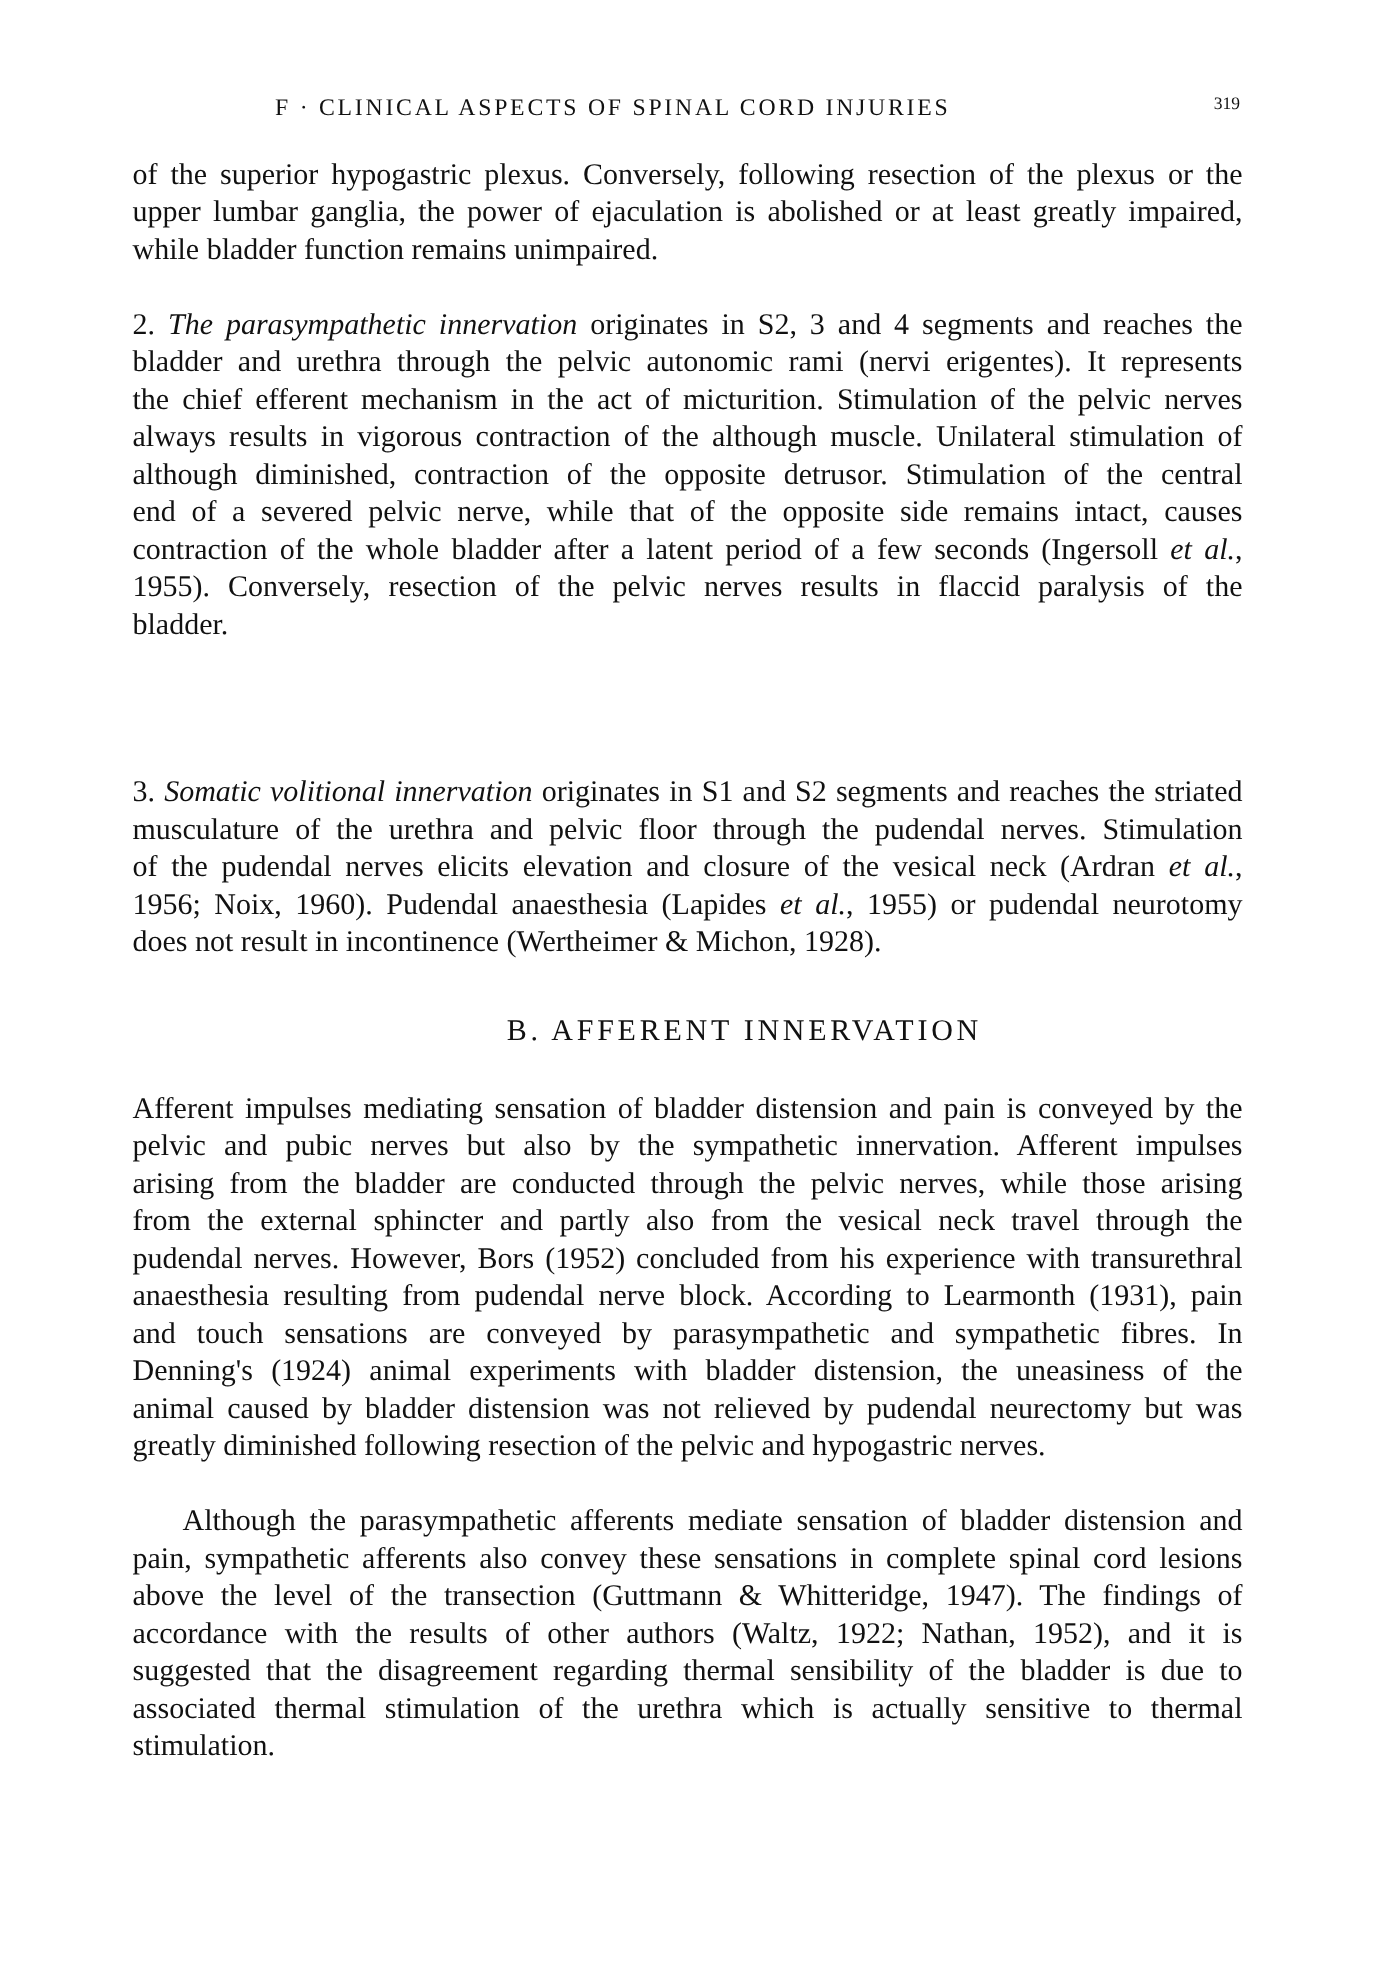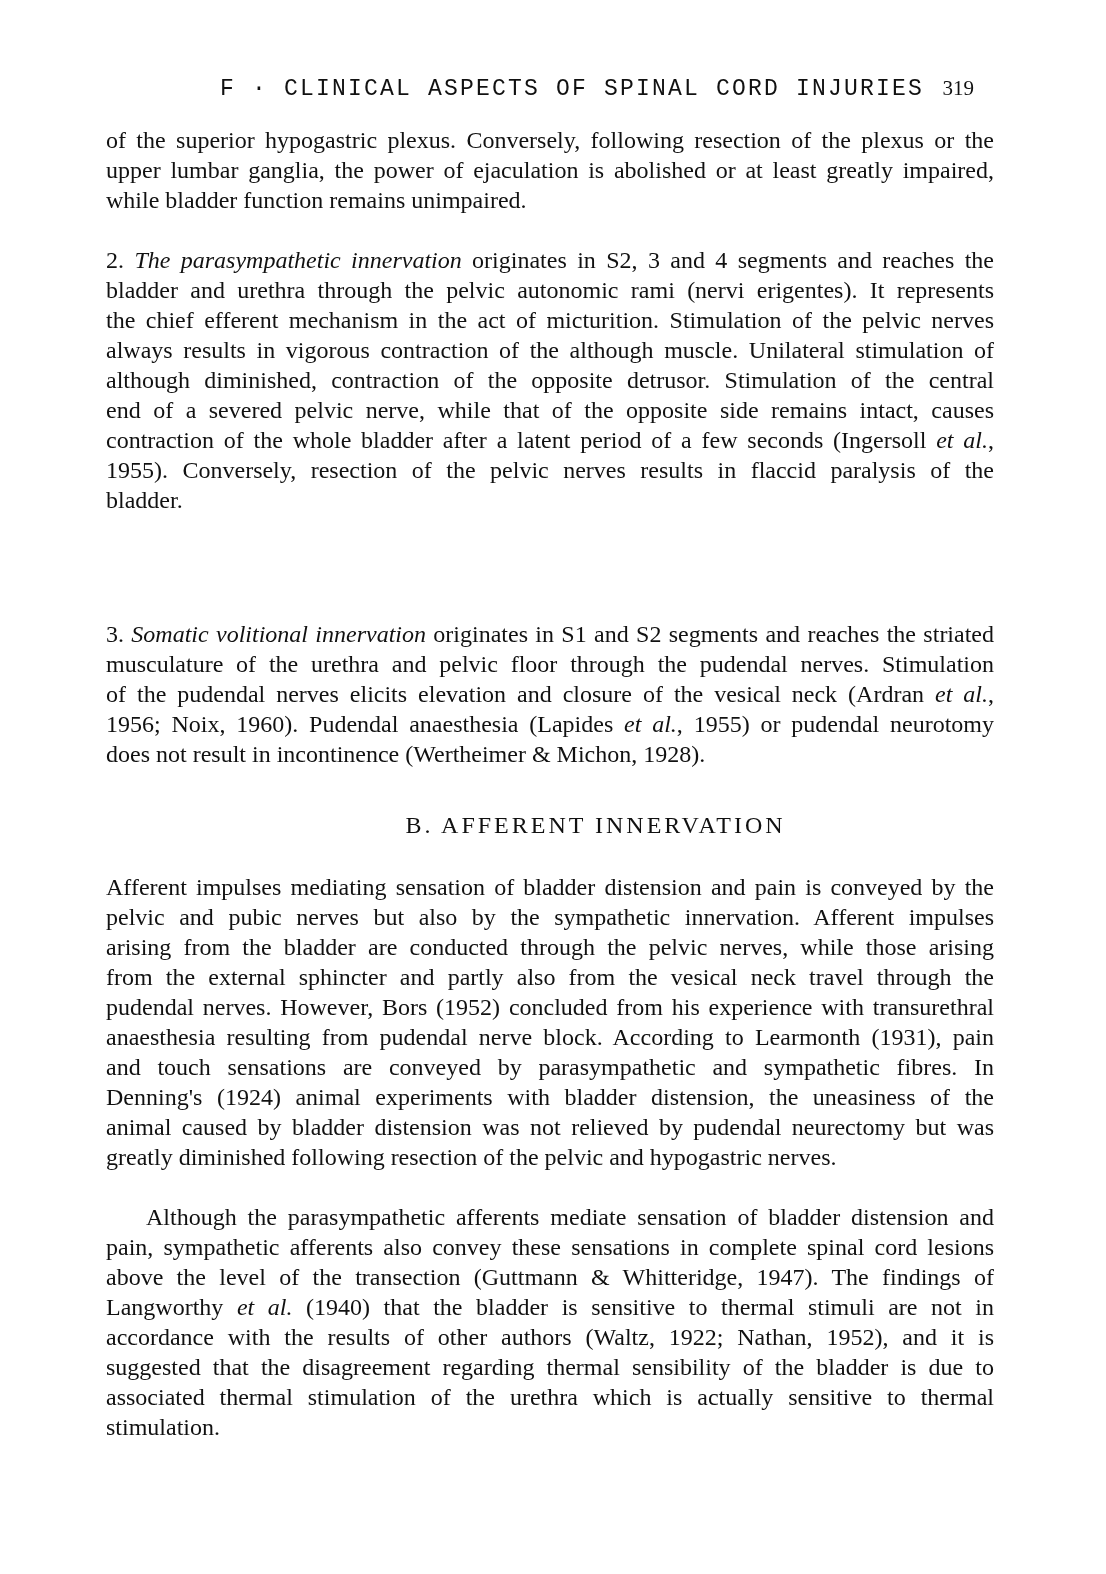--- a/index.html
+++ b/index.html
@@ -5,26 +5,25 @@
   html, body { margin: 0; padding: 0; background: #ffffff; }
   body {
     width: 1106px; height: 1574px; position: relative; overflow: hidden;
     font-family: "Liberation Serif", "DejaVu Serif", serif;
     color: #111111;
   }
   .running-head {
     position: absolute; left: 104px; top: 76px; width: 888px; height: 30px;
   }
   .rh-title {
-    position: absolute; left: 116px; top: 0; font-size: 23px; letter-spacing: 2.2px;
+    position: absolute; left: 116px; top: 0; font-size: 19px; letter-spacing: 2.2px;
     white-space: nowrap;
-    font-family: Liberation Mono, monospace;
   }
   .rh-page {
-    position: absolute; right: 18px; top: 0; font-size: 21px;
+    position: absolute; right: 0; top: 0; font-size: 14px;
   }
   .block { position: absolute; left: 106px; width: 888px; }
   .line {
     height: 30px; line-height: 30px; font-size: 24px;
     text-align: justify; text-align-last: justify; white-space: nowrap;
     overflow: visible;
   }
   .line.last { text-align-last: left; }
   .line.indent { padding-left: 40px; }
   .heading {
@@ -79,18 +78,17 @@
   <div class="line">and touch sensations are conveyed by parasympathetic and sympathetic fibres. In</div>
   <div class="line">Denning's (1924) animal experiments with bladder distension, the uneasiness of the</div>
   <div class="line">animal caused by bladder distension was not relieved by pudendal neurectomy but was</div>
   <div class="line last">greatly diminished following resection of the pelvic and hypogastric nerves.</div>
 </div>
 
 <div class="block" style="top:1202px;">
   <div class="line indent">Although the parasympathetic afferents mediate sensation of bladder distension and</div>
   <div class="line">pain, sympathetic afferents also convey these sensations in complete spinal cord lesions</div>
   <div class="line">above the level of the transection (Guttmann &amp; Whitteridge, 1947). The findings of</div>
-  <div class="line"><span>Langworthy </span><i>et al.</i><span> (1940) that the bladder is sensitive to thermal stimuli are not in</span></div>
   <div class="line">accordance with the results of other authors (Waltz, 1922; Nathan, 1952), and it is</div>
   <div class="line">suggested that the disagreement regarding thermal sensibility of the bladder is due to</div>
   <div class="line">associated thermal stimulation of the urethra which is actually sensitive to thermal</div>
   <div class="line last">stimulation.</div>
 </div>
 
 </body></html>

